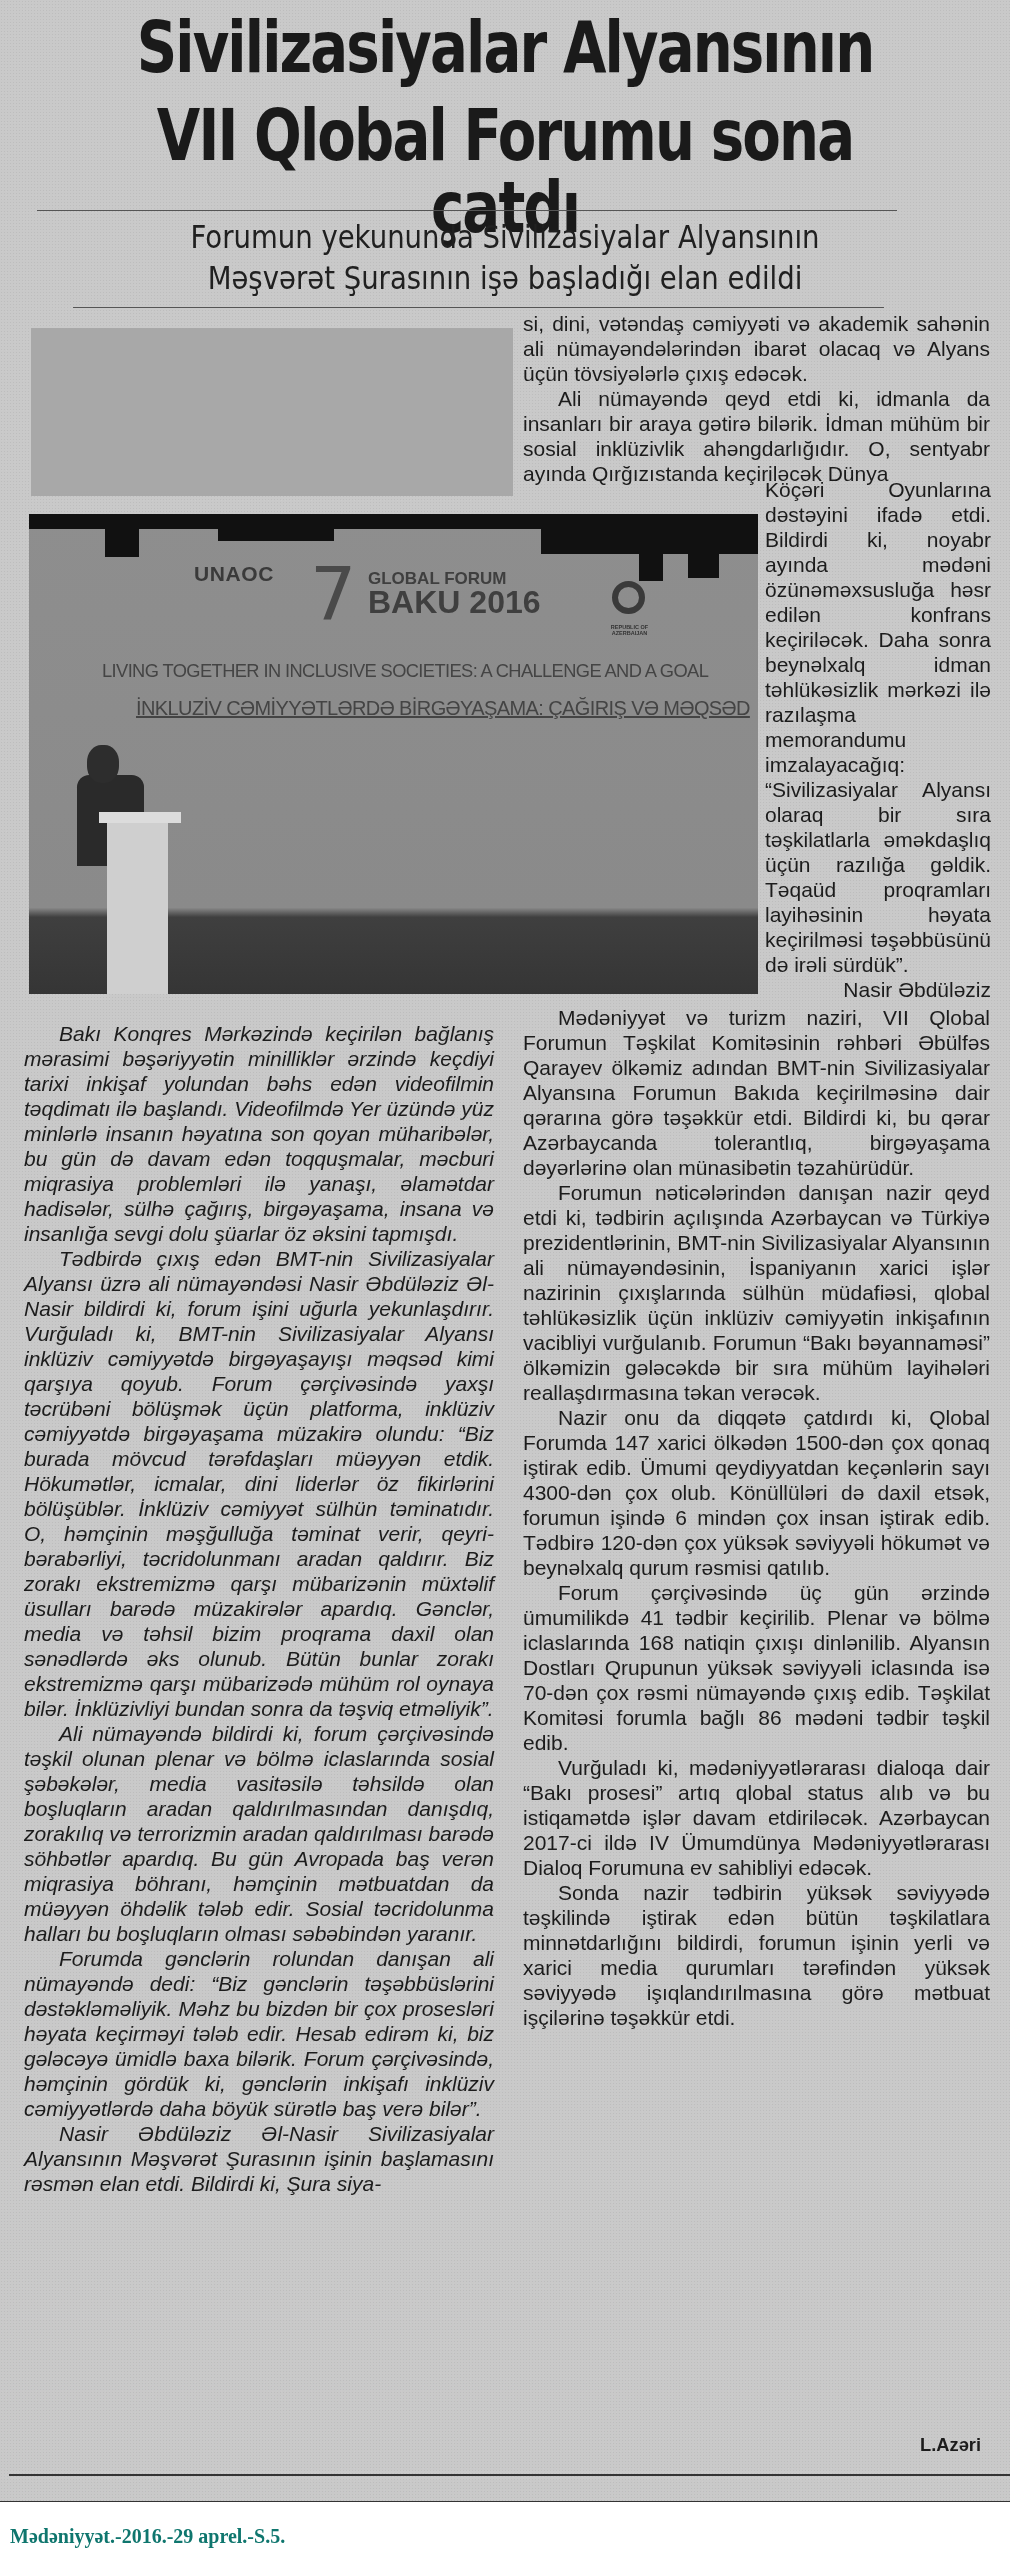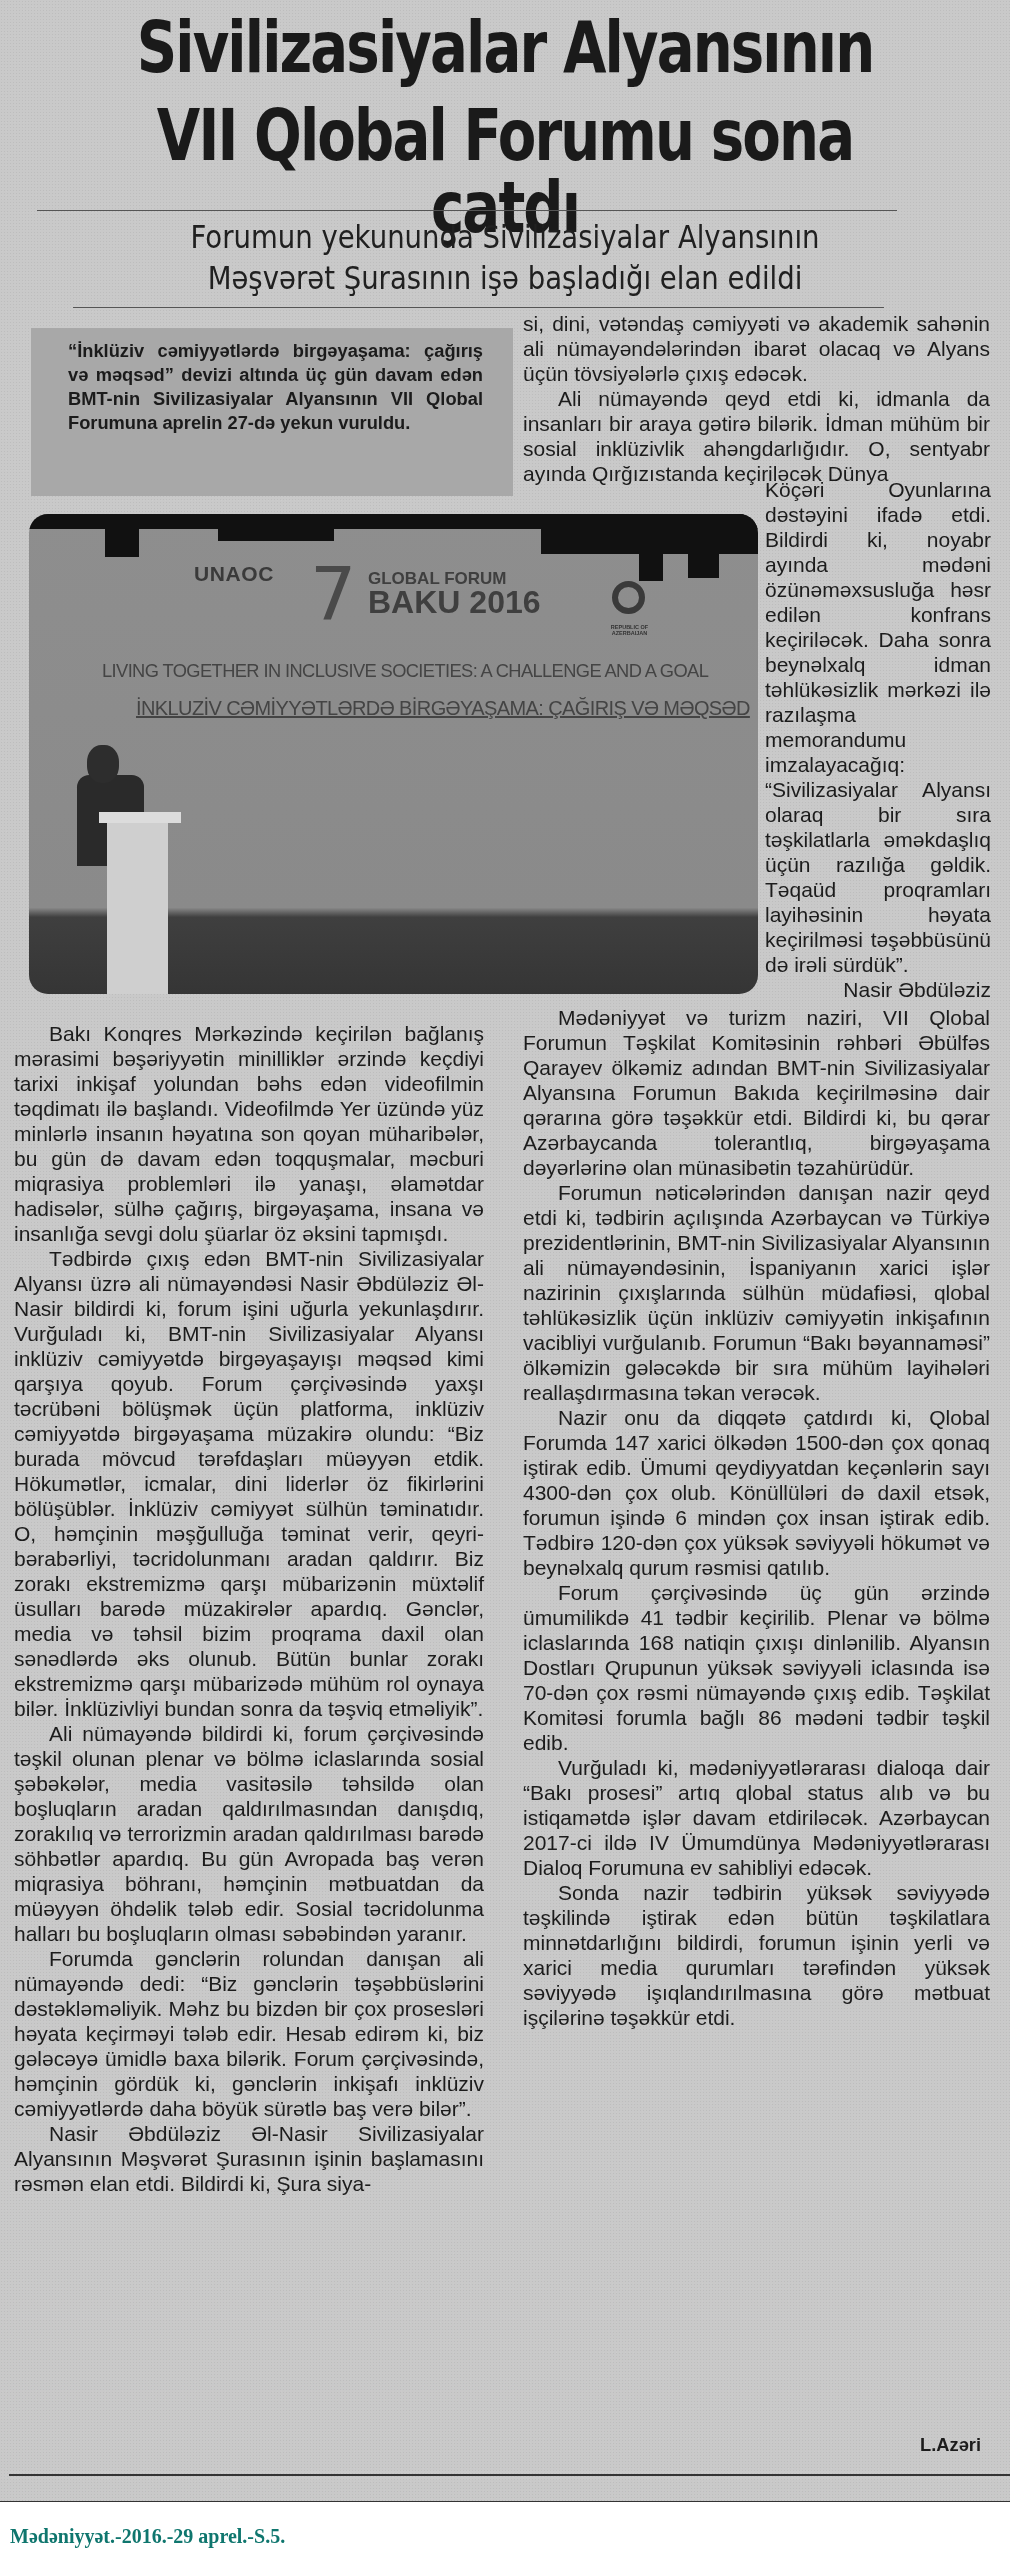--- a/index.html
+++ b/index.html
@@ -45,21 +45,20 @@
   }
   .lead-text {
     position: absolute; left: 68px; top: 339px; width: 415px;
     font-weight: bold; font-size: 18.3px; line-height: 24px; color: #1b1b1b;
     text-align: justify;
   }
   .photo {
     position: absolute; left: 29px; top: 514px; width: 729px; height: 480px;
     background: linear-gradient(#8e8e8e 0%, #8a8a8a 82%, #3f3f3f 84%, #353535 100%);
     overflow: hidden;
-    border-radius: 19px;
   }
   .ceiling { position: absolute; background: #111; }
   .photo-logo-unaoc {
     position: absolute; left: 165px; top: 48px; font-weight: bold; font-size: 21px; color: #3a3a3a; letter-spacing: 0.6px;
   }
   .photo-seven {
     position: absolute; left: 281px; top: 37px; font-size: 73px; color: #4a4a4a; font-family: "DejaVu Sans", sans-serif;
   }
   .photo-forum {
     position: absolute; left: 339px; top: 56px; font-weight: bold; font-size: 17px; color: #3f3f3f; line-height: 18.3px;
@@ -77,21 +76,21 @@
     position: absolute; left: 107px; top: 183px; width: 671px; font-size: 20px; color: #444; letter-spacing: -0.6px; text-decoration: underline;
   }
   .speaker-head { position: absolute; left: 58px; top: 231px; width: 32px; height: 38px; border-radius: 45%; background: #2d2d2d; }
   .speaker-body { position: absolute; left: 48px; top: 261px; width: 67px; height: 91px; background: #2a2a2a; border-radius: 12.2px 12.2px 0 0; }
   .podium-top { position: absolute; left: 70px; top: 298px; width: 82px; height: 11px; background: #dcdcdc; }
   .podium { position: absolute; left: 78px; top: 309px; width: 61px; height: 172px; background: #cfcfcf; }
 
   .col { position: absolute; font-size: 21px; line-height: 25px; color: #1c1c1c; text-align: justify; }
   .col p { margin: 0; text-indent: 35px; }
   .col p.noindent { text-indent: 0; }
-  .col-left { left: 14px; top: 1021px; width: 470px; }
+  .col-left { left: 24px; top: 1021px; width: 470px; font-style: italic; }
   .col-right-top { left: 523px; top: 311px; width: 467px; }
   .col-right-narrow { left: 765px; top: 477px; width: 226px; }
   .col-right-bottom { left: 523px; top: 1005px; width: 467px; }
   .byline { position: absolute; right: 29px; top: 2434px; font-weight: bold; font-size: 18.3px; color: #1c1c1c; text-align: right; }
   .rule-bottom { position: absolute; left: 8.5px; top: 2474px; width: 1002px; height: 1.8px; background: #333; }
   .citation {
     position: absolute; left: 10px; top: 2525px;
     font-family: "Liberation Serif", serif; font-weight: bold; font-size: 20px; color: #0f766e;
   }
 </style>
@@ -100,21 +99,20 @@
 
 <div class="paper">
   <div class="headline l1">Sivilizasiyalar Alyansının</div>
   <div class="headline l2">VII Qlobal Forumu sona çatdı</div>
   <div class="rule-top wide"></div>
   <div class="subhead l1">Forumun yekununda Sivilizasiyalar Alyansının</div>
   <div class="subhead l2">Məşvərət Şurasının işə başladığı elan edildi</div>
   <div class="rule-mid"></div>
 
   <div class="lead-box"></div>
-  <div class="lead-text">“İnklüziv cəmiyyətlərdə birgəyaşama: çağırış və məqsəd” devizi altında üç gün davam edən BMT-nin Sivilizasiyalar Alyansının VII Qlobal Forumuna aprelin 27-də yekun vuruldu.</div>
 
   <div class="photo">
     <div class="ceiling" style="left:0;top:0;width:729px;height:14.6px;"></div>
     <div class="ceiling" style="left:76px;top:0;width:34px;height:43px;"></div>
     <div class="ceiling" style="left:189px;top:0;width:116px;height:27.4px;"></div>
     <div class="ceiling" style="left:512px;top:0;width:217px;height:40px;"></div>
     <div class="ceiling" style="left:610px;top:0;width:24.4px;height:67px;"></div>
     <div class="ceiling" style="left:659px;top:0;width:30.5px;height:64px;"></div>
     <div class="photo-logo-unaoc">UNAOC</div>
     <div class="photo-seven">7</div>

